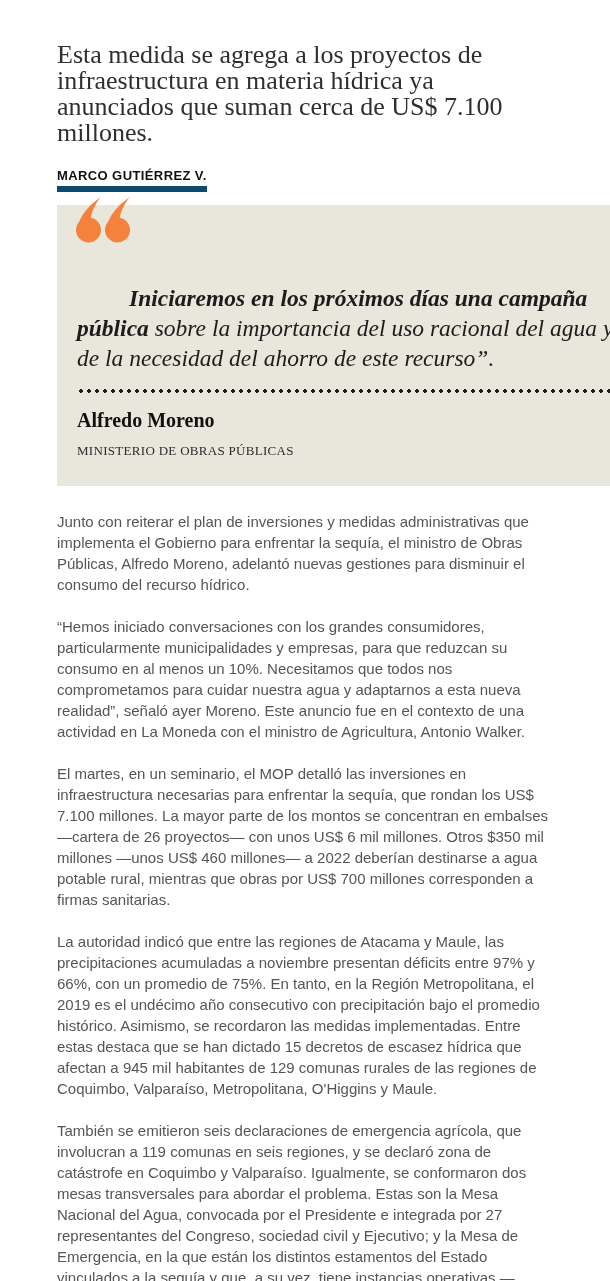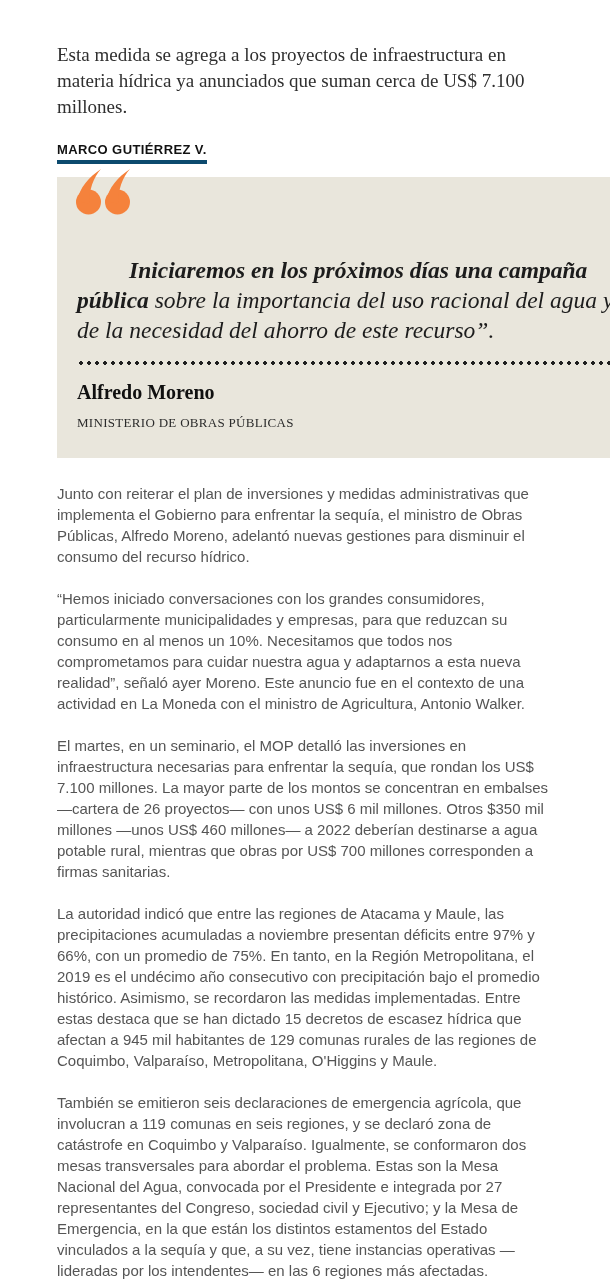--- a/index.html
+++ b/index.html
@@ -14,36 +14,36 @@
   }
   .page {
     box-sizing: border-box;
     width: 610px;
     padding: 42px 53px 20px 57px;
   }
 
   
   .intro {
     font-family: "Liberation Serif", serif;
-    font-size: 19px;
+    font-size: 26px;
     line-height: 26px;
     color: #2f2f2f;
     width: 500px;
     margin: 0 0 20px 0;
   }
 
   
   .byline {
     display: inline-block;
     font-family: "Liberation Sans", sans-serif;
     font-size: 13px;
     font-weight: bold;
     letter-spacing: 0.4px;
     color: #111;
-    border-bottom: 4px solid #0c4a6e;
+    border-bottom: 6px solid #0c4a6e;
     padding-bottom: 3px;
     margin: 0 0 13px 0;
   }
 
   
   .quote-card {
     background: #e9e6dc;
     width: 593px;
     box-sizing: border-box;
     padding: 0 26px 26px 20px;

